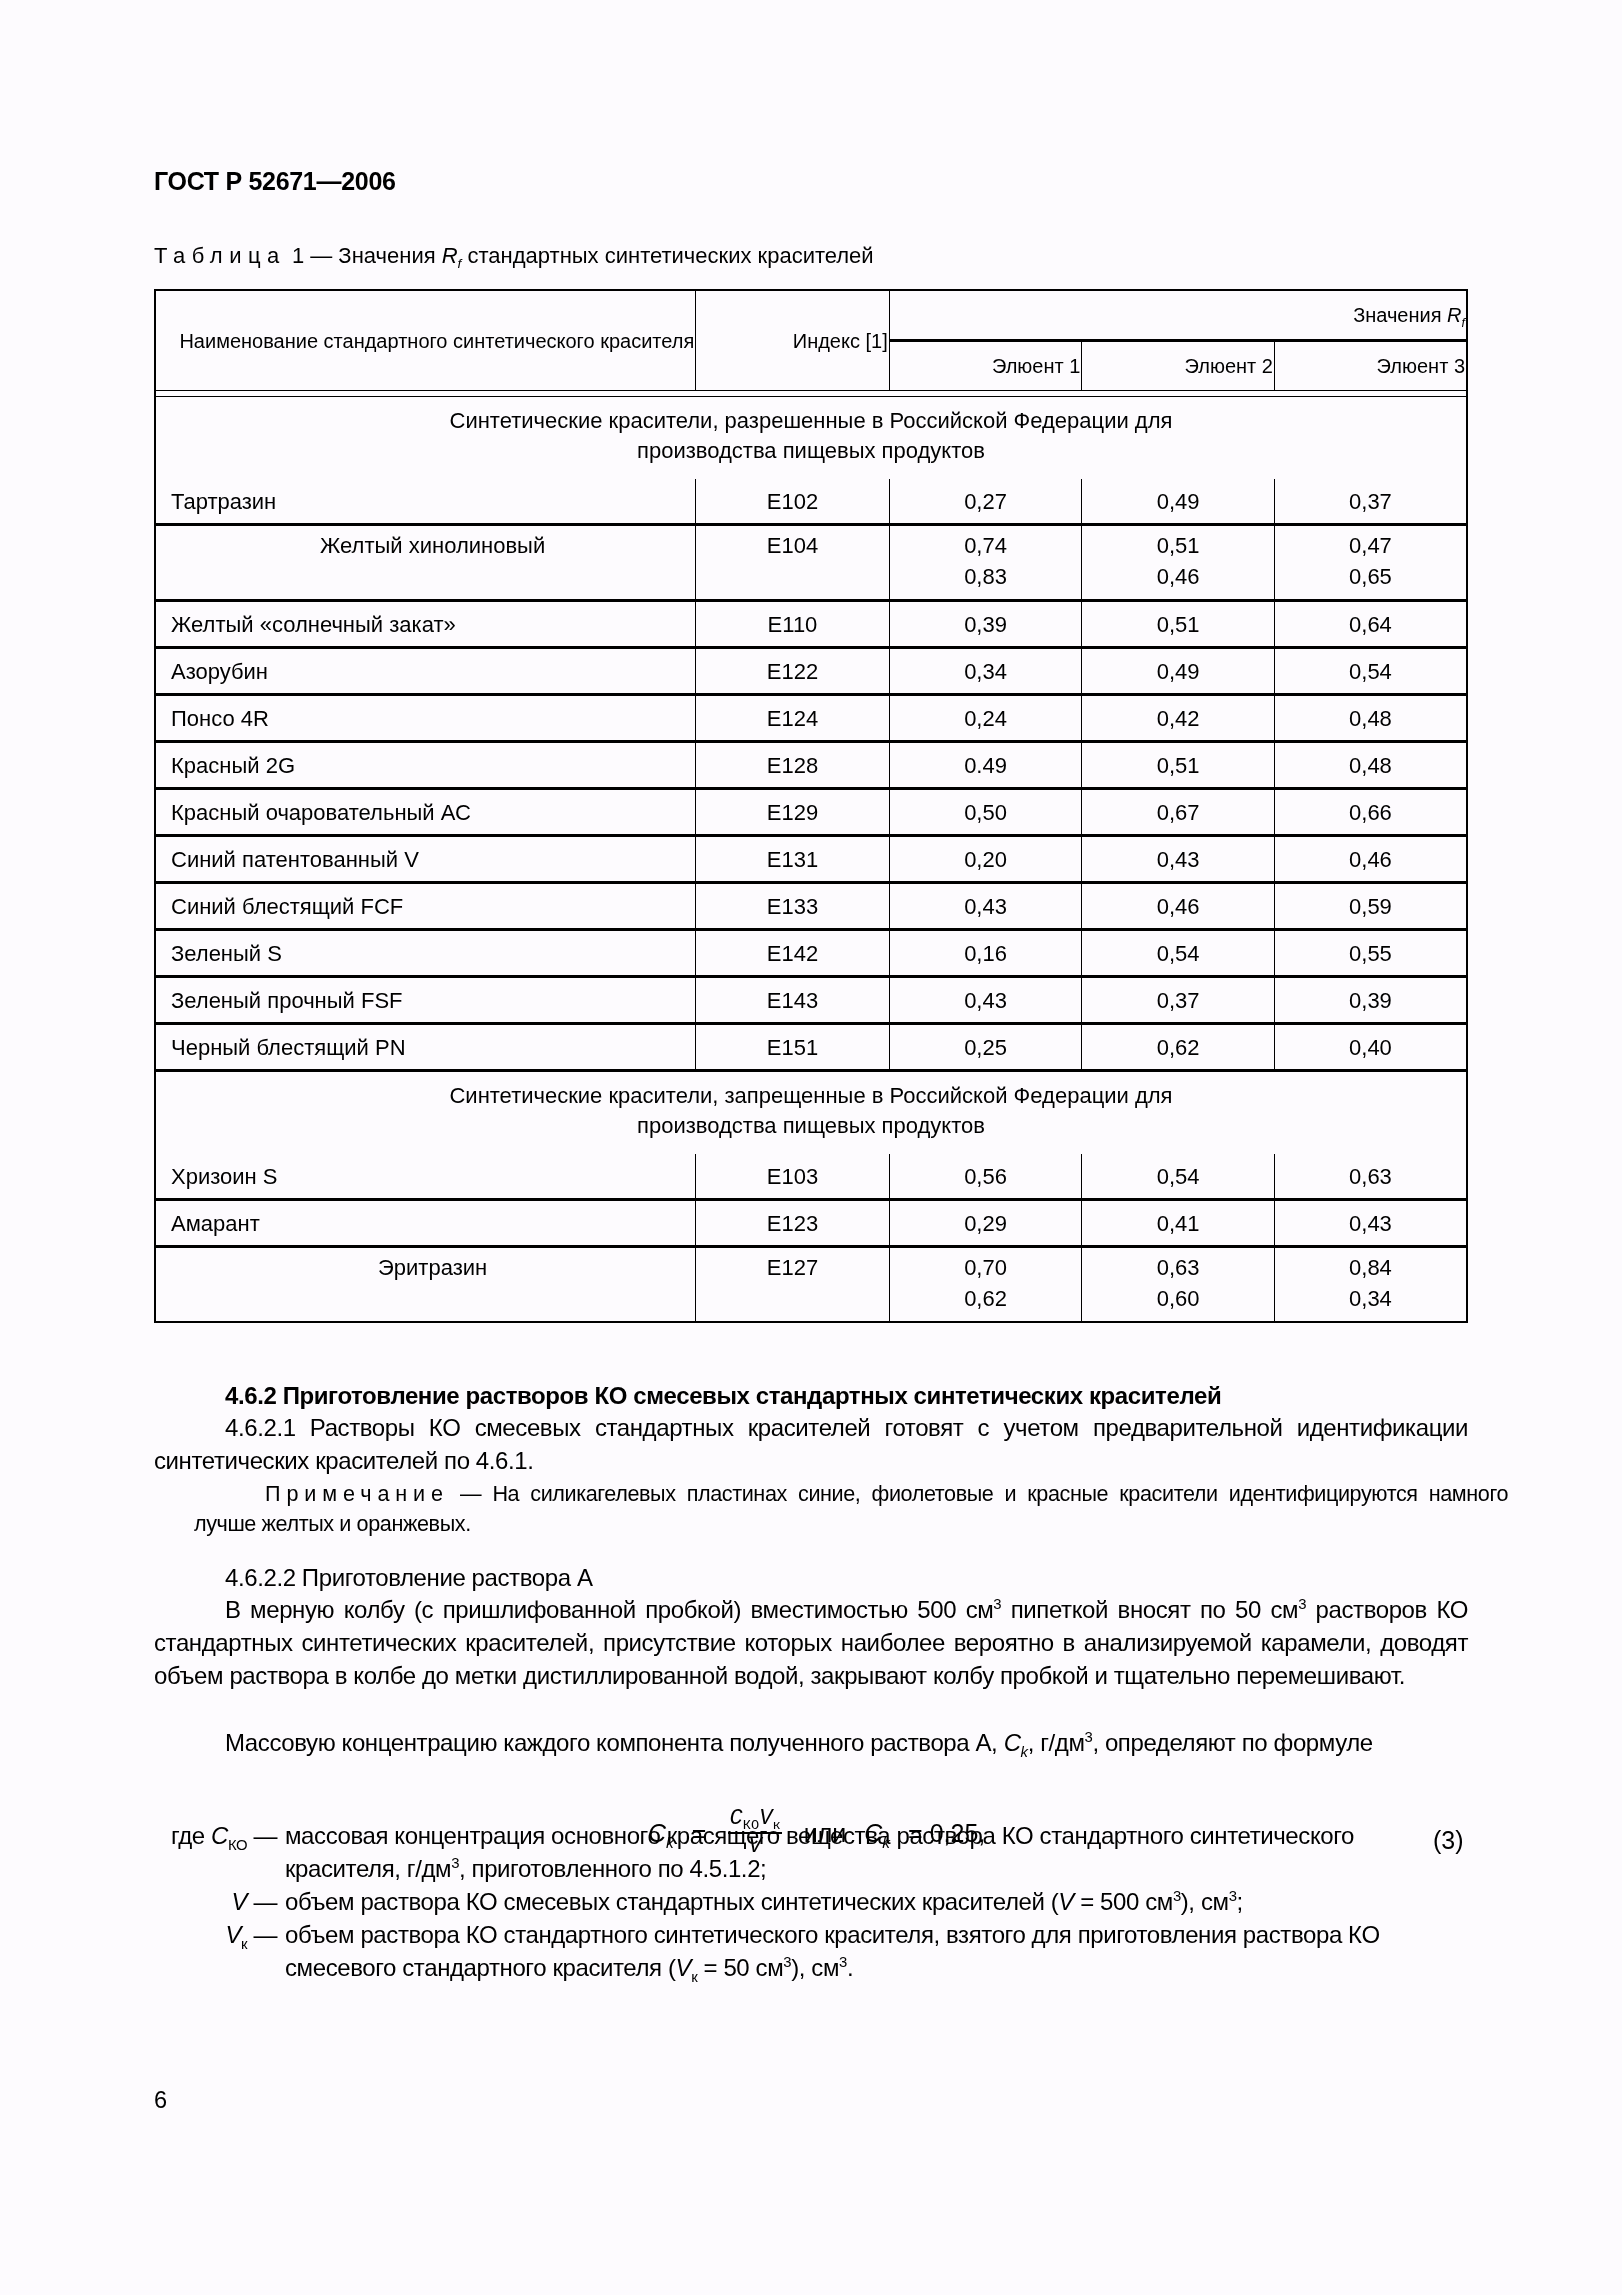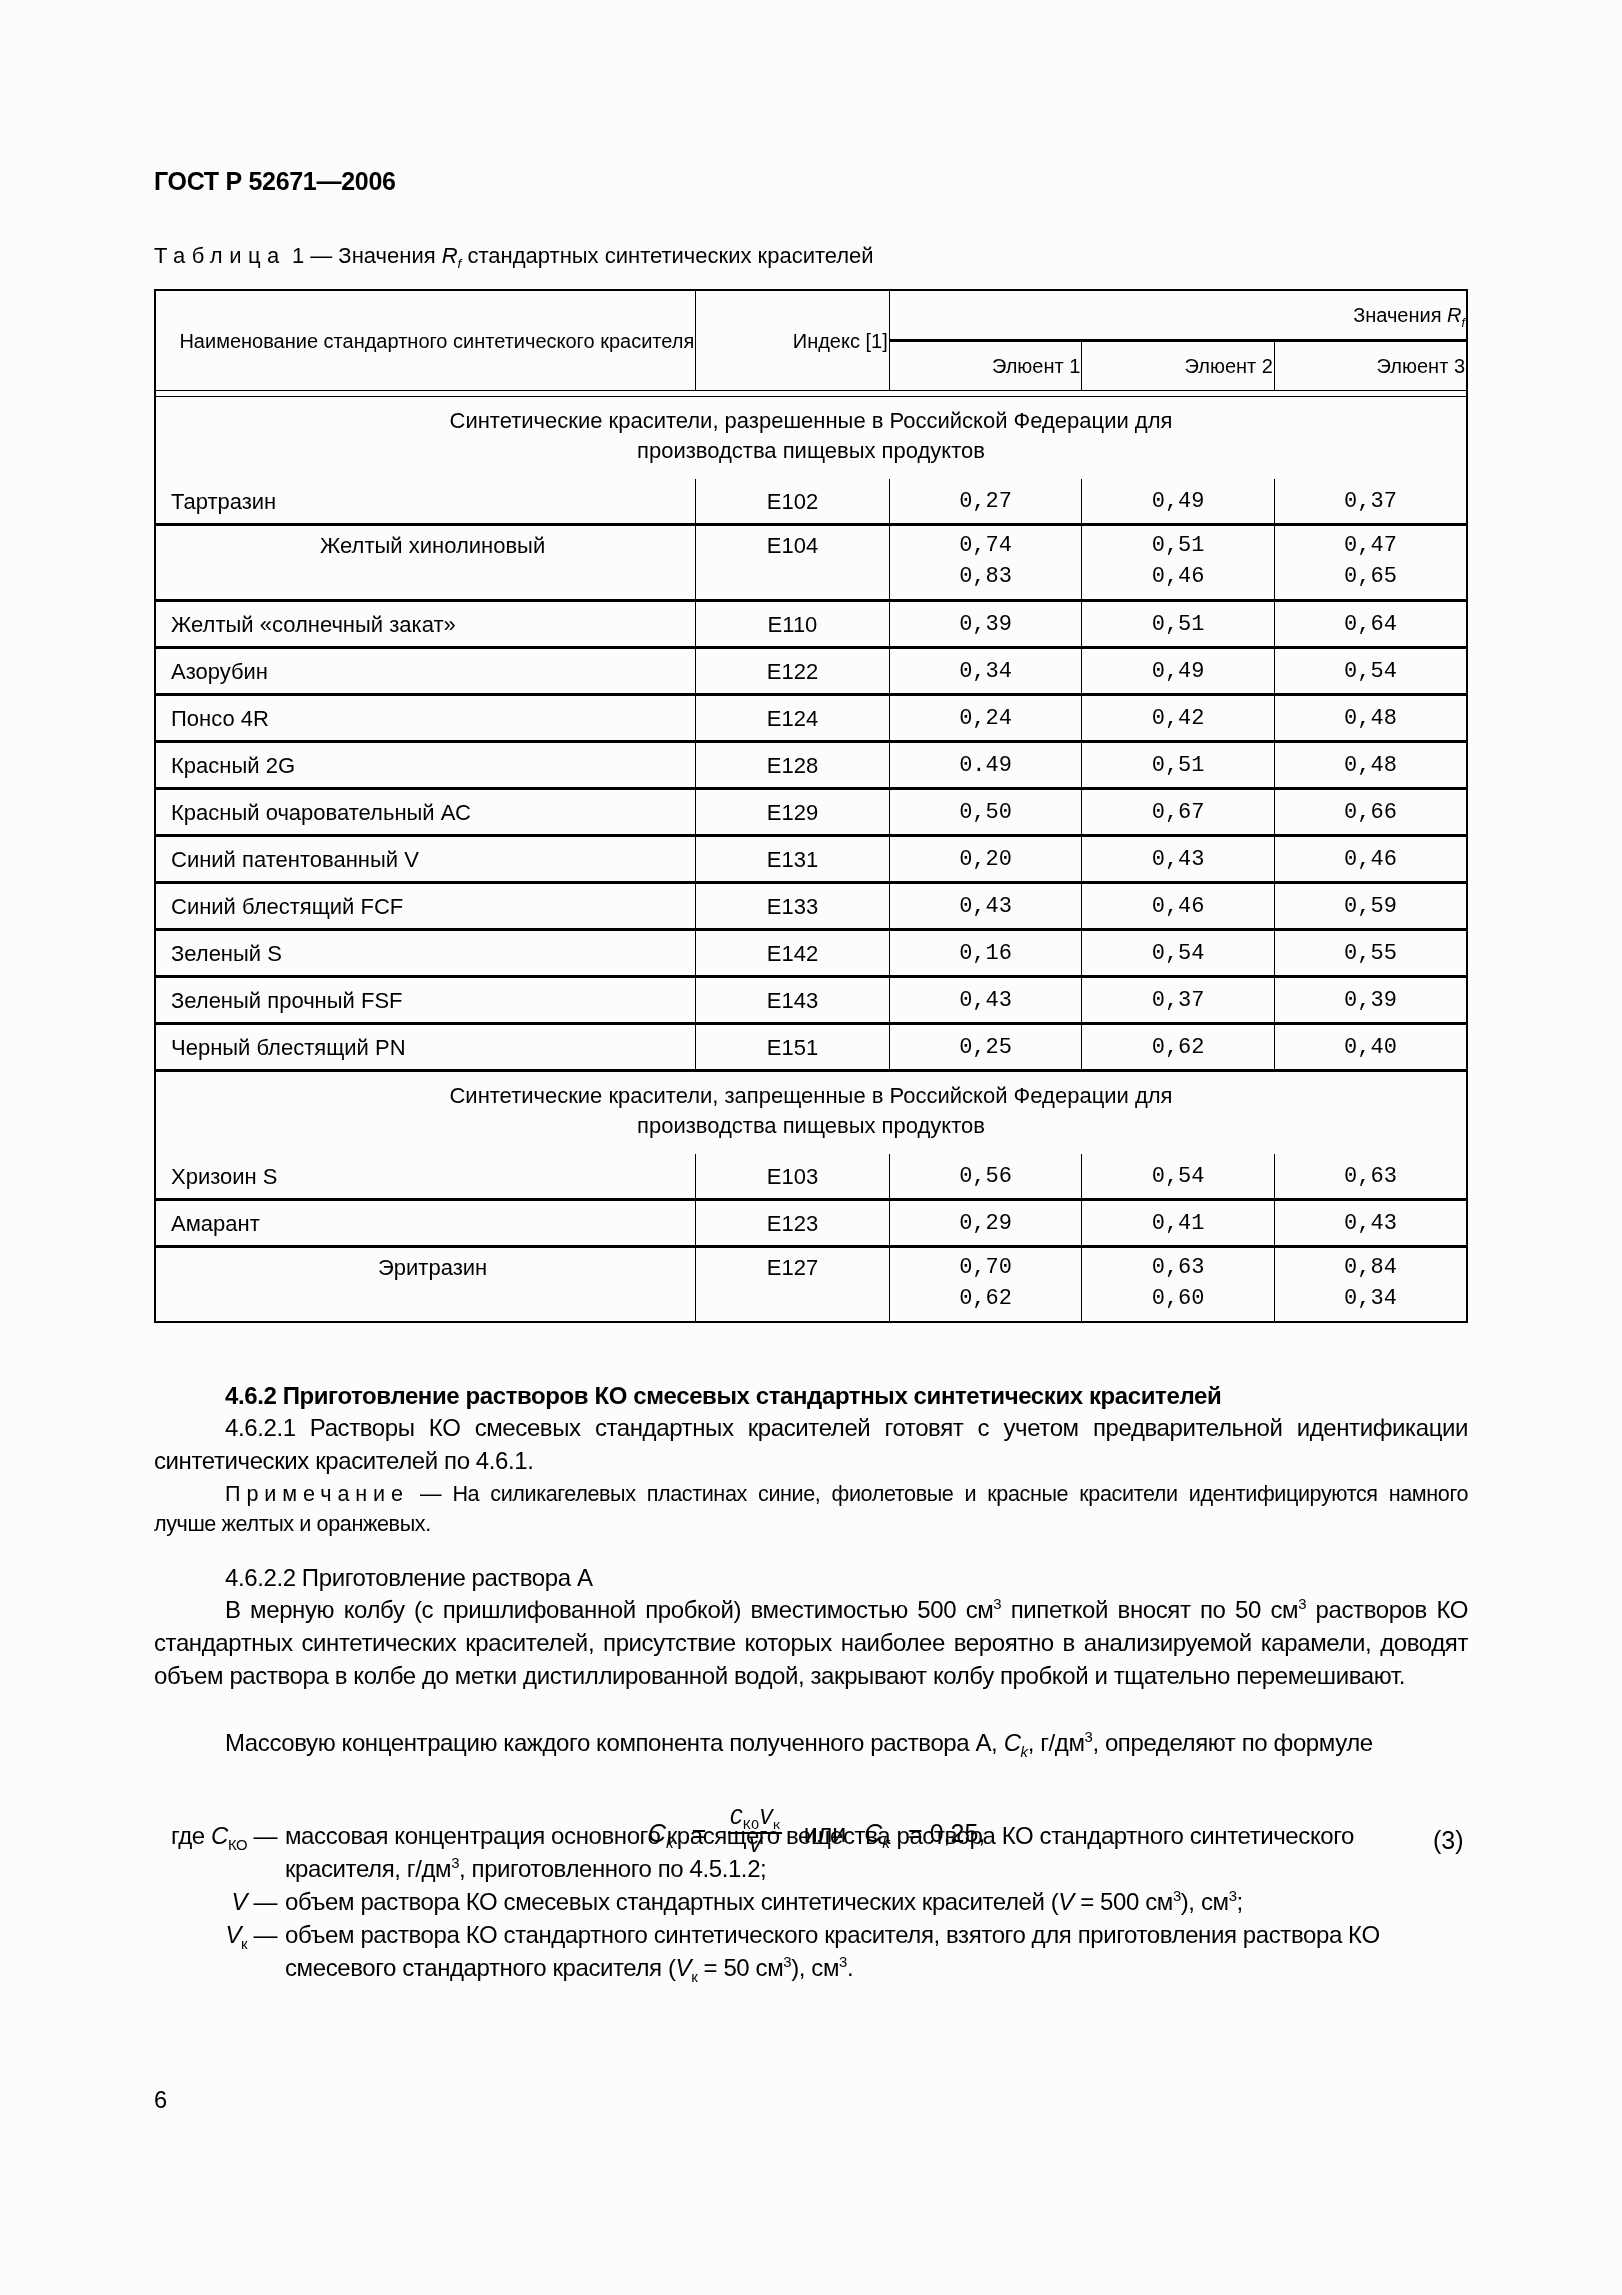--- a/index.html
+++ b/index.html
@@ -42,21 +42,21 @@
   table.rf tbody tr.row td {
     border-left: 1.3px solid #000; border-right: 1.3px solid #000;
     border-bottom: 3.3px solid #000; height: 42px; vertical-align: middle;
     line-height: 31px;
   }
   table.rf tbody tr.row.after-group td { border-top: 0; }
   table.rf tbody tr.row.multi td { vertical-align: top; padding-top: 3.9px; height: 68px; text-align: center; }
   table.rf tbody tr.row.last td { border-bottom: 2.6px solid #000; }
   table.rf td.name { text-align: left; padding-left: 15px; }
   table.rf td.idx, table.rf td.val { text-align: center; }
-  table.rf td.val span, table.rf td.idx span { display: block; font-family: Liberation Mono, monospace; }
+  table.rf td.val span, table.rf td.idx span { display: block; }
 
   .section {
     position: absolute; left: 154px; width: 1314px; font-size: 24px;
     line-height: 33px; text-align: justify; letter-spacing: -0.4px;
   }
   .indent { text-indent: 71px; }
   .h-bold { font-weight: bold; }
   .note { font-size: 21.6px; line-height: 30px; }
   .note .spaced { letter-spacing: 5.9px; }
   i { font-style: italic; }
@@ -314,21 +314,21 @@
         <td class="val">
           <span>0,84</span>
           <span>0,34</span>
         </td>
       </tr>
     </tbody>
 </table>
 
 <div class="section h-bold indent" style="top:1379px;">4.6.2 Приготовление растворов КО смесевых стандартных синтетических красителей</div>
 <div class="section indent" style="top:1411px;">4.6.2.1 Растворы КО смесевых стандартных красителей готовят с учетом предварительной идентификации синтетических красителей  по 4.6.1.</div>
-<div class="section note indent" style="top:1479px;"><span class="spaced">Примечание</span><span> — На силикагелевых пластинах синие, фиолетовые и красные красители идентифицируются намного лучше желтых и оранжевых.</span></div>
+<div class="section note indent" style="top:1479px;margin-left:40px;"><span class="spaced">Примечание</span><span> — На силикагелевых пластинах синие, фиолетовые и красные красители идентифицируются намного лучше желтых и оранжевых.</span></div>
 <div class="section indent" style="top:1561px;">4.6.2.2 Приготовление раствора А</div>
 <div class="section indent" style="top:1593px;"><span>В мерную колбу (с пришлифованной пробкой) вместимостью 500 см</span><sup>3</sup><span> пипеткой вносят по 50 см</span><sup>3</sup><span> растворов КО стандартных синтетических красителей, присутствие которых наиболее вероятно в анализируемой карамели, доводят объем раствора в колбе до метки дистиллированной водой, закрывают колбу пробкой и тщательно перемешивают.</span></div>
 <div class="section indent" style="top:1726px;"><span>Массовую концентрацию каждого компонента полученного раствора А, </span><i>C</i><sub><i>k</i></sub><span>, г/дм</span><sup>3</sup><span>, определяют  по формуле</span></div>
 
 <div class="formula">
   <span><i>C</i><sub><i>k</i></sub></span>
   <span>=</span>
   <span class="frac">
     <span class="num"><i>C</i><sub>КО</sub><i>V</i><sub>к</sub></span>
     <span class="den"><i>V</i></span>

